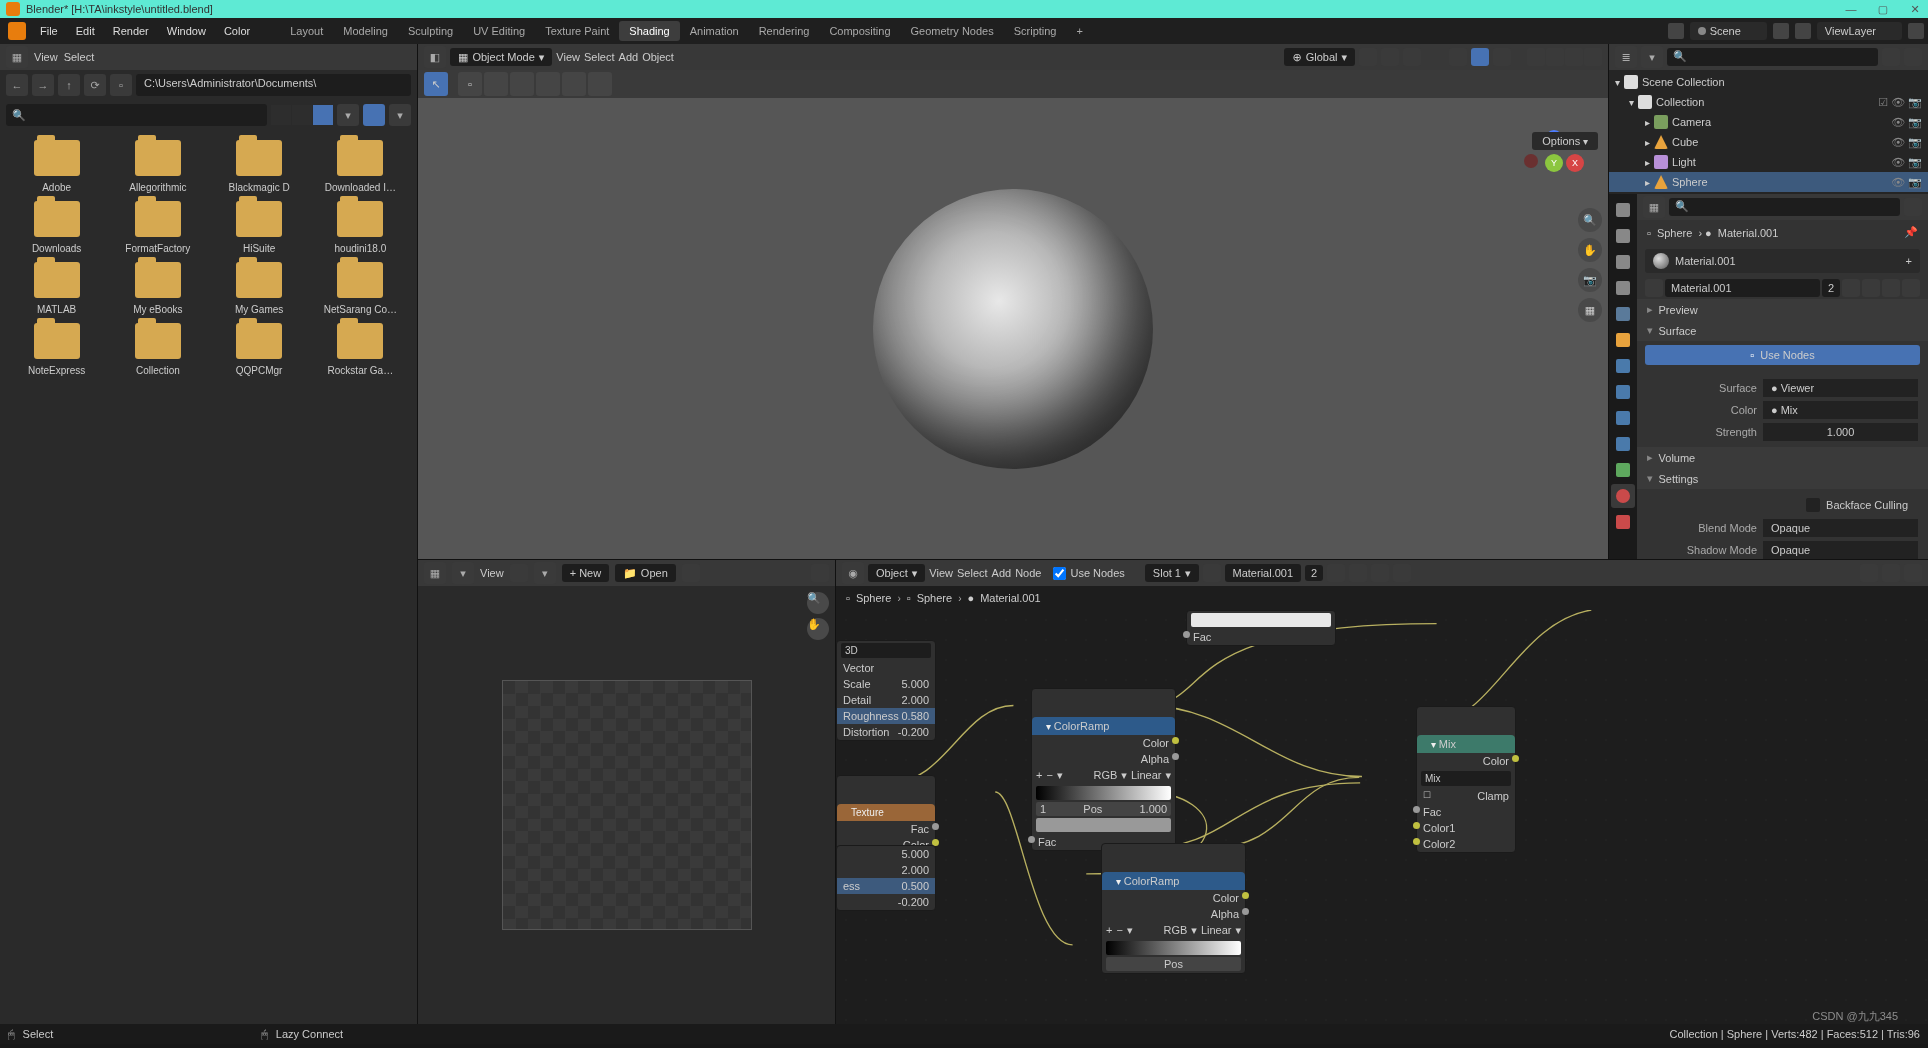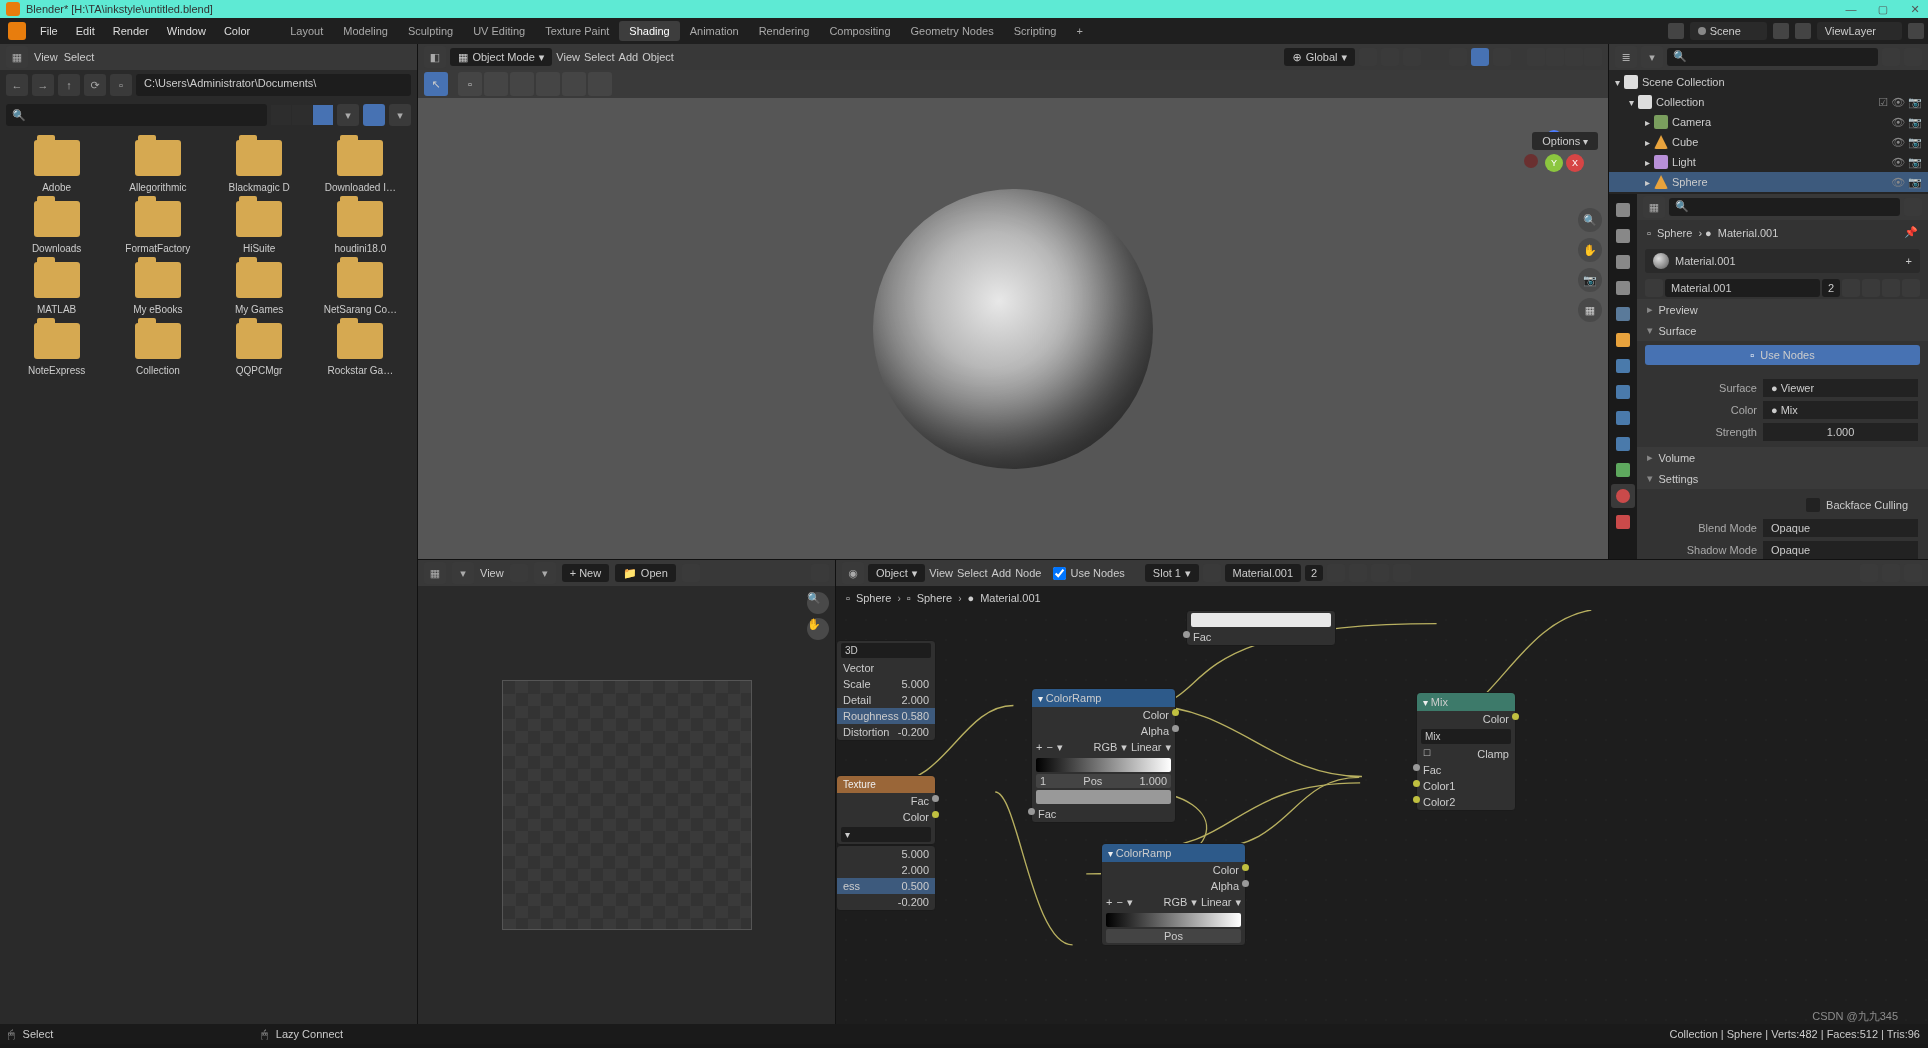--- a/index.html
+++ b/index.html
@@ -78,21 +78,21 @@
 .checker { width:250px; height:250px; background:repeating-conic-gradient(#3a3a3a 0 25%, #333 0 50%) 0 0/25px 25px; border:1px solid #555; }
 .imged .corner-icons { position:absolute; top:6px; right:6px; display:flex; flex-direction:column; gap:4px; }
 
 .nodeed { flex:1; background:#1d1d1d; display:flex; flex-direction:column; position:relative; }
 .nodeed .hdr { height:26px; background:#383838; display:flex; align-items:center; padding:0 6px; gap:4px; }
 .nodeed .crumb { height:24px; display:flex; align-items:center; gap:6px; padding:0 10px; color:#aaa; font-size:10px; }
 .nodeed .canvas { flex:1; position:relative; background:#1d1d1d; overflow:hidden; }
 .nodeed .canvas::before { content:""; position:absolute; inset:0; background-image:radial-gradient(#2a2a2a 1px, transparent 1px); background-size:20px 20px; opacity:.3; }
 
 .node { position:absolute; background:#303030; border:1px solid #1a1a1a; border-radius:4px; min-width:100px; }
-.node .nhdr { padding:3px 6px; border-radius:4px 4px 0 0; font-size:10px; color:#eee; }
+.node .nhdr { padding:3px 14px; border-radius:4px 4px 0 0; font-size:10px; color:#eee;margin-top:28px; }
 .node .nhdr.blue { background:#2d5a8a; }
 .node .nhdr.teal { background:#3d7a6a; }
 .node .nhdr.orange { background:#9a6638; }
 .node .row { padding:2px 6px; font-size:10px; color:#bbb; display:flex; justify-content:space-between; position:relative; }
 .node .row.right { justify-content:flex-end; }
 .node .sock { width:7px; height:7px; border-radius:50%; background:#c0c040; position:absolute; }
 .node .sock.out { right:-4px; }
 .node .sock.in { left:-4px; }
 .node .sock.col { background:#c0c040; }
 .node .sock.fac { background:#999; }
@@ -678,21 +678,21 @@
                 <span>▾</span>
               </div>
             <div class="gradient"></div>
             <div class="slider">
                 <span></span>
                 <span>Pos</span>
                 <span></span>
               </div>
           </div>
 
-          <div class="node" style="left:580px;top:82px;width:80px">
+          <div class="node" style="left:580px;top:96px;width:80px">
             <div class="nhdr teal">▾ <span>Mix</span></div>
             <div class="row right">
                 <span>Color</span>
                 <div class="sock col out"></div>
               </div>
             <div class="sel">Mix</div>
             <div class="row" style="font-size:9px">☐ <span>Clamp</span></div>
             <div class="row">
                 <span>Fac</span>
                 <div class="sock fac in"></div>

